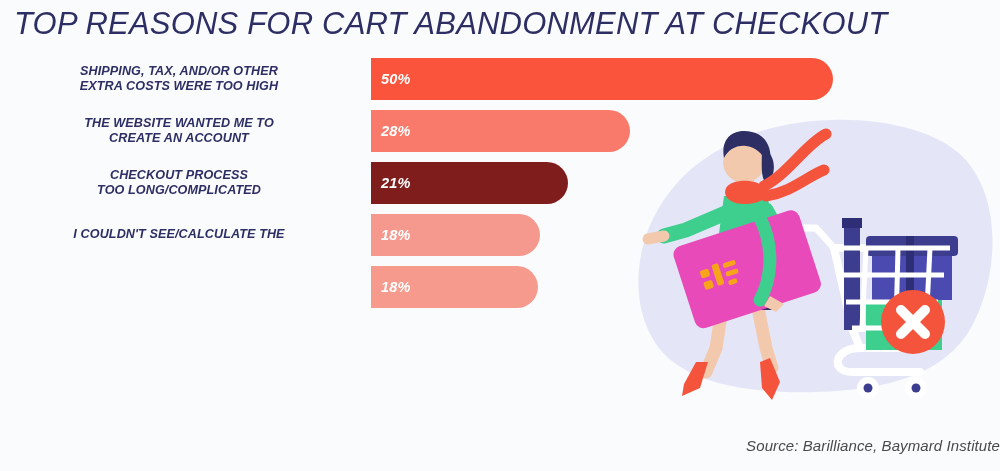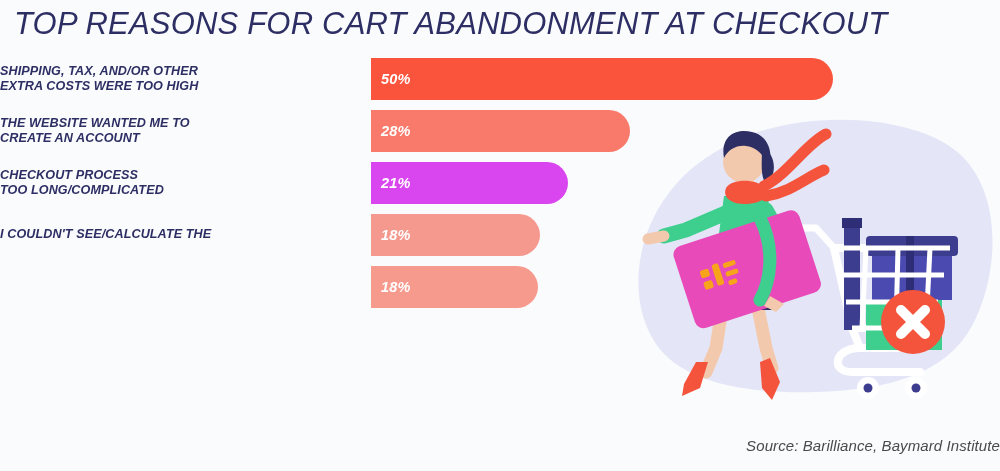--- a/index.html
+++ b/index.html
@@ -61,21 +61,21 @@
   }
   .bar-label {
     position: absolute;
     left: 0;
     top: 0;
     width: 358px;
     height: 42px;
     display: flex;
     flex-direction: column;
     justify-content: center;
-    align-items: flex-start;
+    align-items: center;
     text-align: right;
     font-size: 12.6px;
     font-weight: bold;
     line-height: 15.5px;
     letter-spacing: 0.1px;
     color: #2d2e63;
   }
   .bar-track {
     position: absolute;
     left: 371px;
@@ -237,21 +237,21 @@
         </div>
       </div>
     </div>
 
     <div class="bar-row" style="top:104px">
       <div class="bar-label">
         <span>CHECKOUT PROCESS</span>
         <span>TOO LONG/COMPLICATED</span>
       </div>
       <div class="bar-track">
-        <div class="bar-fill" style="width:197px;background:#d946ef">
+        <div class="bar-fill" style="width:197px;background:#7f1d1d">
           <span class="bar-value">21%</span>
         </div>
       </div>
     </div>
 
     <div class="bar-row" style="top:156px">
       <div class="bar-label">
         <span>I COULDN'T SEE/CALCULATE THE</span>
       </div>
       <div class="bar-track">

